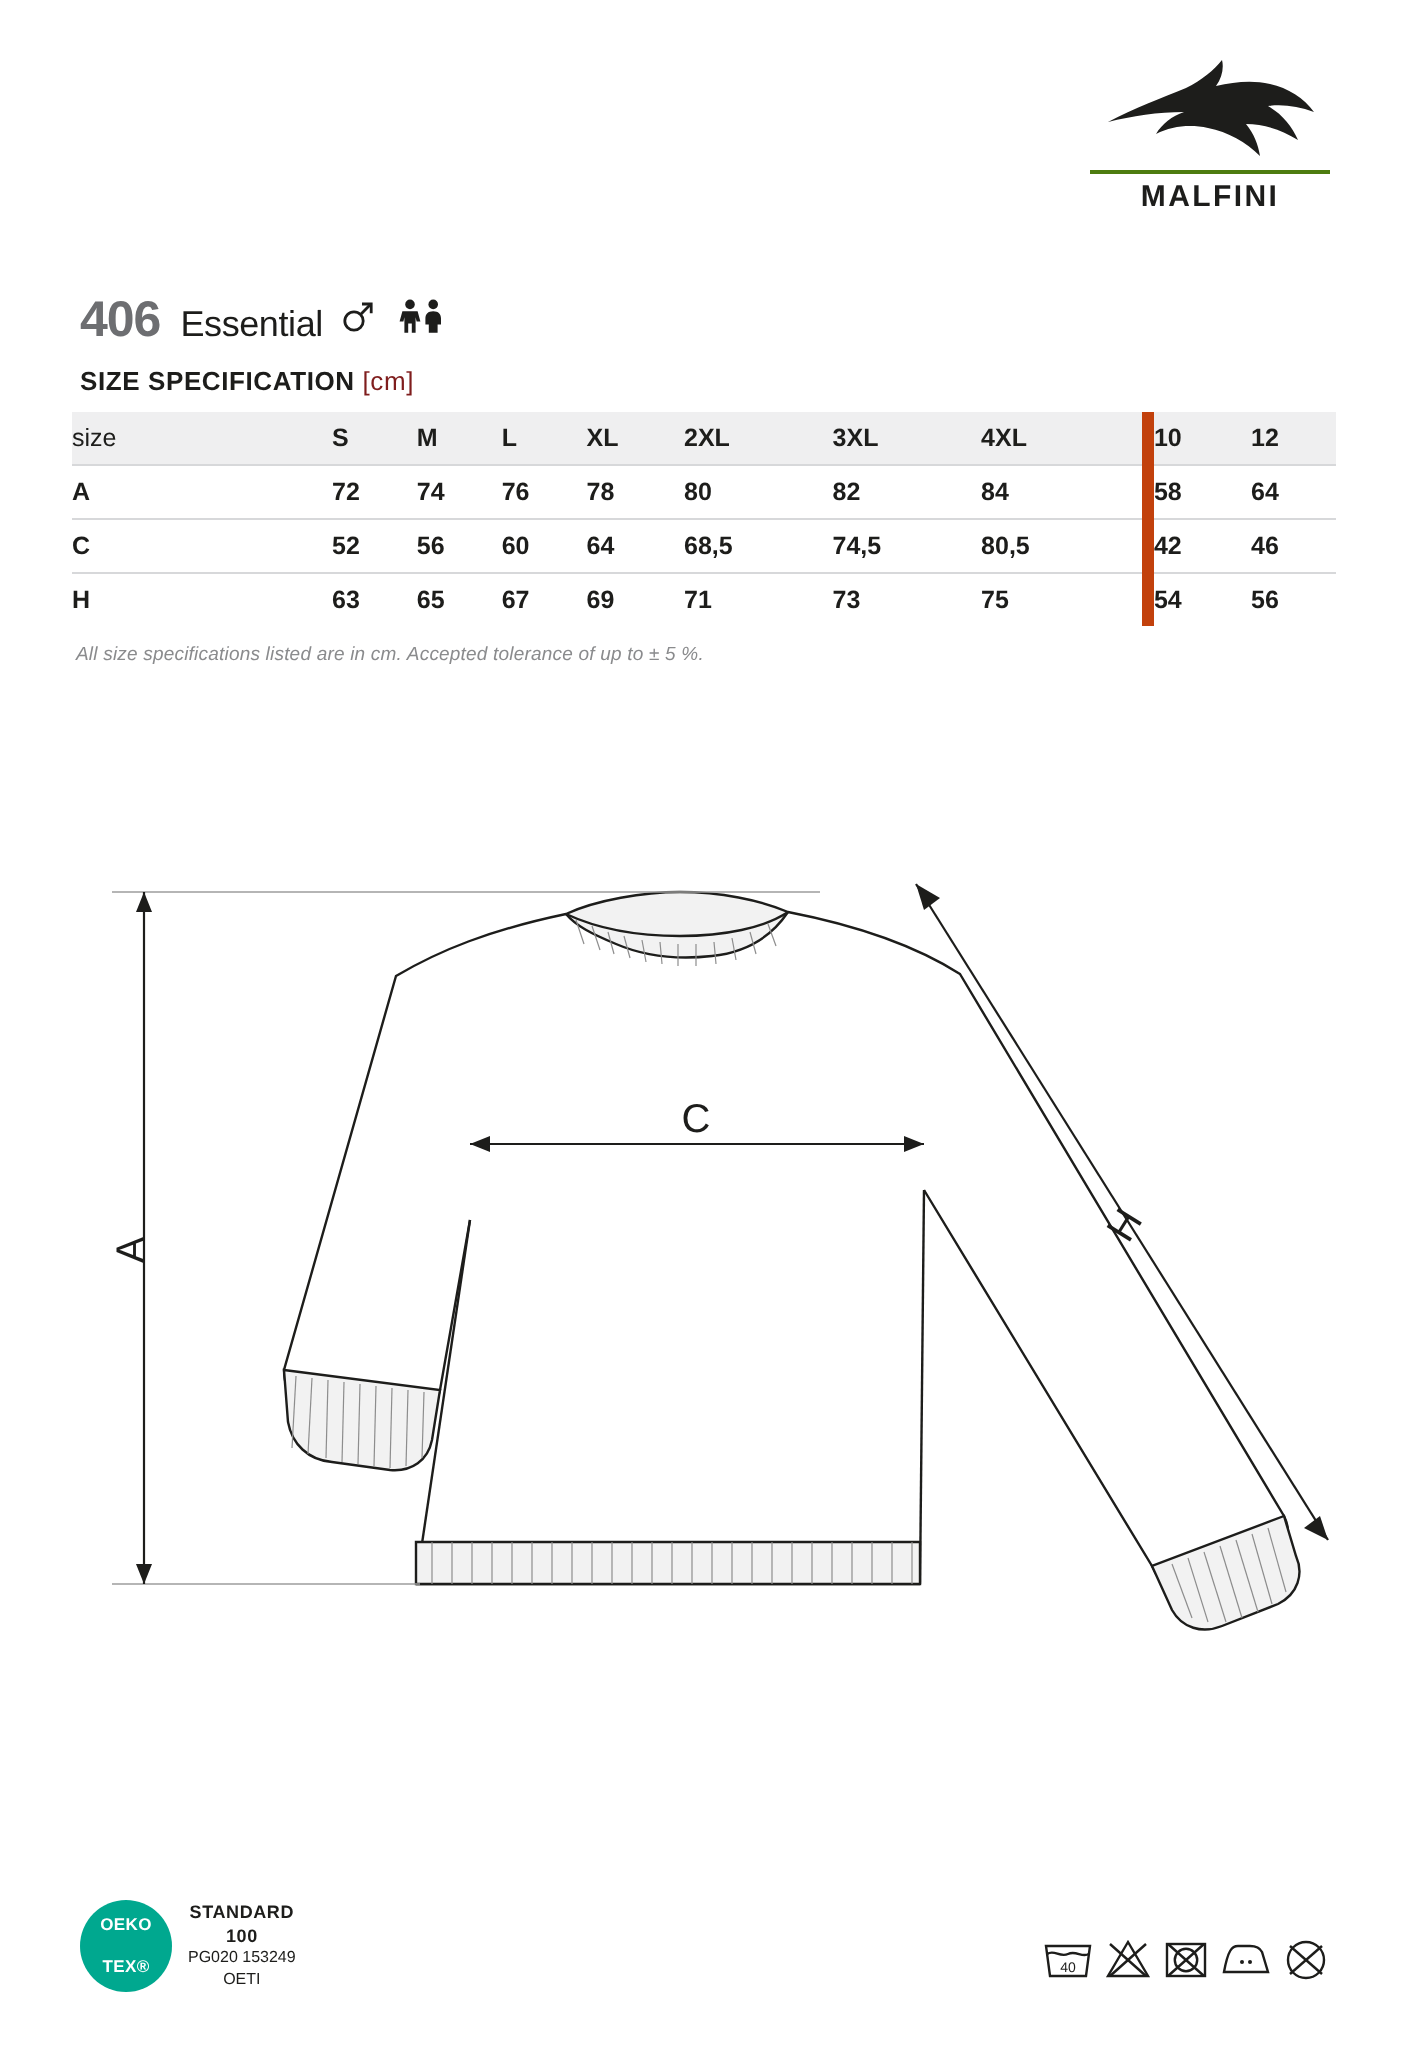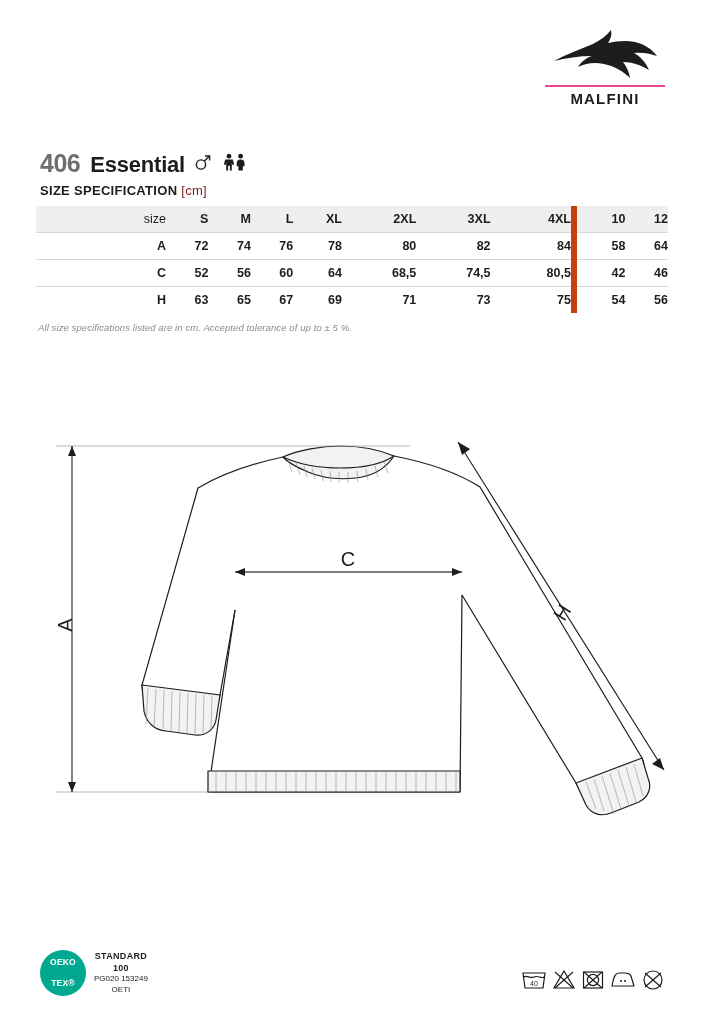--- a/index.html
+++ b/index.html
@@ -26,43 +26,43 @@
   }
   .brand-bird {
     display: block;
     margin: 0 auto 2px auto;
   }
   .brand-name {
     font-size: 15px;
     font-weight: 700;
     letter-spacing: 1.2px;
     color: #1d1d1b;
-    border-top: 2px solid #ec4899;
+    border-top: 2px solid #4d7c0f;
     padding-top: 3px;
     display: block;
   }
 
   
   .title-row {
     position: absolute;
     top: 128px;
     left: 40px;
     display: flex;
     align-items: baseline;
     gap: 10px;
   }
   .title-code {
     font-size: 25px;
     font-weight: 700;
     color: #6d6e71;
     letter-spacing: -0.5px;
   }
   .title-name {
-    font-size: 22px;
-    font-weight: 700;
+    font-size: 18px;
+    font-weight: 400;
     color: #1d1d1b;
     letter-spacing: -0.2px;
     margin-top: 24px;
   }
   .title-icons {
     font-size: 18px;
     color: #1d1d1b;
     letter-spacing: 2px;
     position: relative;
     top: -1px;
@@ -87,21 +87,21 @@
   .size-table {
     position: absolute;
     top: 206px;
     left: 36px;
     width: 632px;
     border-collapse: collapse;
     font-size: 12.5px;
   }
   .size-table th,
   .size-table td {
-    text-align: right;
+    text-align: left;
     padding: 6px 0 6px 0;
     font-weight: 700;
     color: #1d1d1b;
     margin-top: 12px;
   }
   .size-table thead th {
     font-size: 12.5px;
   }
   .size-table thead th.size-label {
     font-weight: 400;

